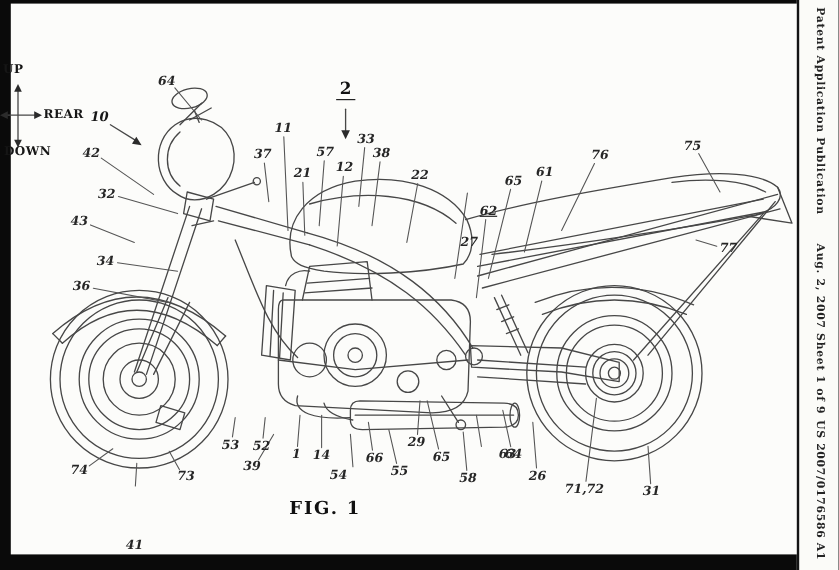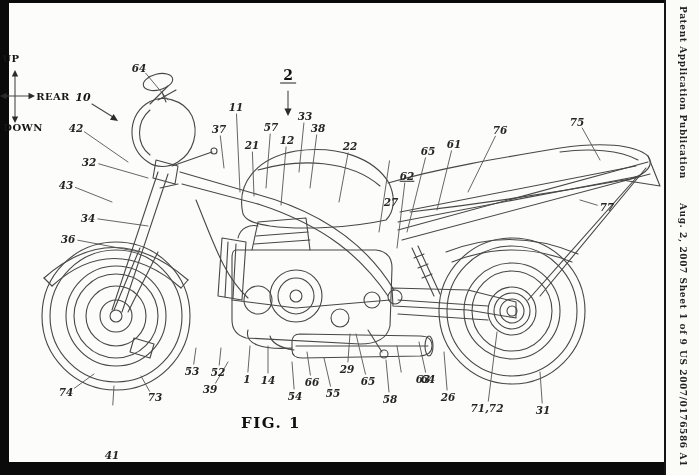--- a/index.html
+++ b/index.html
@@ -224,21 +224,21 @@
       <span class="ref-label" style="left: 88px; top: 218px;">34</span>
       <span class="ref-label" style="left: 68px; top: 239px;">36</span>
       <span class="ref-label" style="left: 66px; top: 392px;">74</span>
       <span class="ref-label" style="left: 112px; top: 412px; margin-top: 43px;">41</span>
       <span class="ref-label" style="left: 155px; top: 397px;">73</span>
       <span class="ref-label" style="left: 192px; top: 371px;">53</span>
       <span class="ref-label" style="left: 218px; top: 372px;">52</span>
       <span class="ref-label" style="left: 210px; top: 389px;">39</span>
       <span class="ref-label" style="left: 247px; top: 379px;">1</span>
       <span class="ref-label" style="left: 268px; top: 380px;">14</span>
-      <span class="ref-label" style="left: 295px; top: 396px; font-style: italic;">54</span>
+      <span class="ref-label" style="left: 282px; top: 396px; font-style: italic;">54</span>
       <span class="ref-label" style="left: 312px; top: 382px; font-style: italic;">66</span>
       <span class="ref-label" style="left: 333px; top: 393px;">55</span>
       <span class="ref-label" style="left: 347px; top: 369px;">29</span>
       <span class="ref-label" style="left: 368px; top: 381px;">65</span>
       <span class="ref-label" style="left: 390px; top: 399px;">58</span>
       <span class="ref-label" style="left: 403px; top: 379px; padding-left: 40px;">63</span>
       <span class="ref-label" style="left: 428px; top: 379px;">64</span>
       <span class="ref-label" style="left: 448px; top: 397px;">26</span>
       <span class="ref-label" style="left: 487px; top: 408px;">71,72</span>
       <span class="ref-label" style="left: 543px; top: 410px;">31</span>

